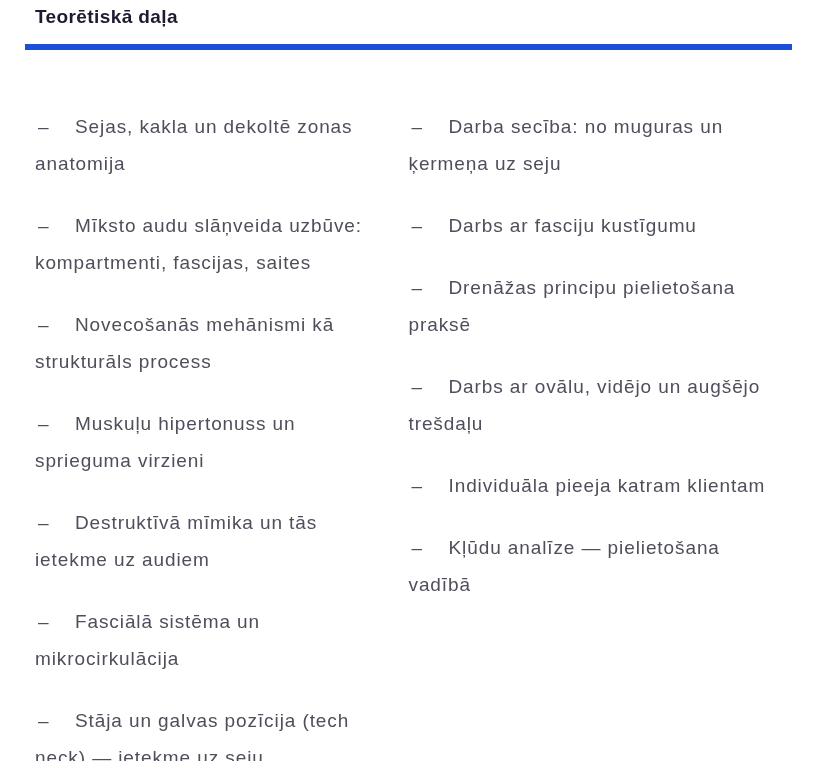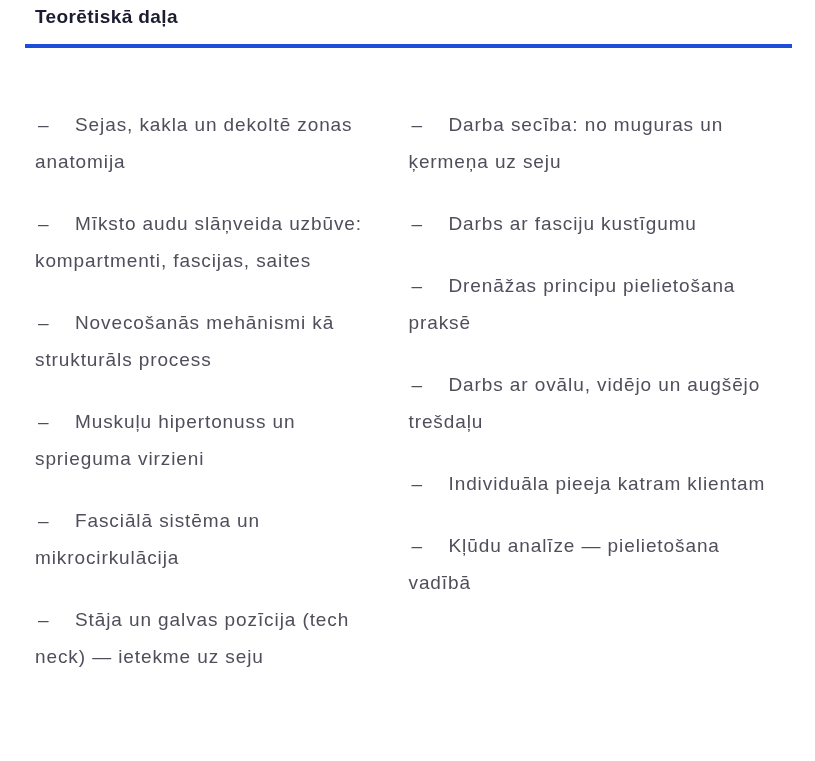--- a/index.html
+++ b/index.html
@@ -12,21 +12,21 @@
     overflow: hidden;
     font-family: "Liberation Sans", sans-serif;
   }
   .curriculum-table {
     margin-left: 25px;
     margin-right: 23px; 
   }
   .header-row {
     display: flex;
     padding: 4px 0 14px 0;
-    border-bottom: 4px solid #1d4ed8;
+    border-bottom: 6px solid #1d4ed8;
     gap: 41px;
   }
   .header-cell {
     width: 50%;
   }
   .header-cell.left { padding-left: 10px; }
   .col-header {
     margin: 0;
     font-size: 19px;
     line-height: 26px;
@@ -69,20 +69,21 @@
     </div>
   </div>
 
   <div class="body-row">
 
     <div class="body-cell left">
       <p class="item"><span class="dash">–</span><span class="item-text">Sejas, kakla un dekoltē zonas anatomija</span></p>
       <p class="item"><span class="dash">–</span><span class="item-text">Mīksto audu slāņveida uzbūve: kompartmenti, fascijas, saites</span></p>
       <p class="item"><span class="dash">–</span><span class="item-text">Novecošanās mehānismi kā strukturāls process</span></p>
       <p class="item"><span class="dash">–</span><span class="item-text">Muskuļu hipertonuss un sprieguma virzieni</span></p>
+      <p class="item"><span class="dash">–</span><span class="item-text">Destruktīvā mīmika un tās ietekme uz audiem</span></p>
       <p class="item"><span class="dash">–</span><span class="item-text">Fasciālā sistēma un mikrocirkulācija</span></p>
       <p class="item"><span class="dash">–</span><span class="item-text">Stāja un galvas pozīcija (tech neck) — ietekme uz seju</span></p>
     </div>
 
     <div class="body-cell right">
       <p class="item"><span class="dash">–</span><span class="item-text">Darba secība: no muguras un ķermeņa uz seju</span></p>
       <p class="item"><span class="dash">–</span><span class="item-text">Darbs ar fasciju kustīgumu</span></p>
       <p class="item"><span class="dash">–</span><span class="item-text">Drenāžas principu pielietošana praksē</span></p>
       <p class="item"><span class="dash">–</span><span class="item-text">Darbs ar ovālu, vidējo un augšējo trešdaļu</span></p>
       <p class="item"><span class="dash">–</span><span class="item-text">Individuāla pieeja katram klientam</span></p>

